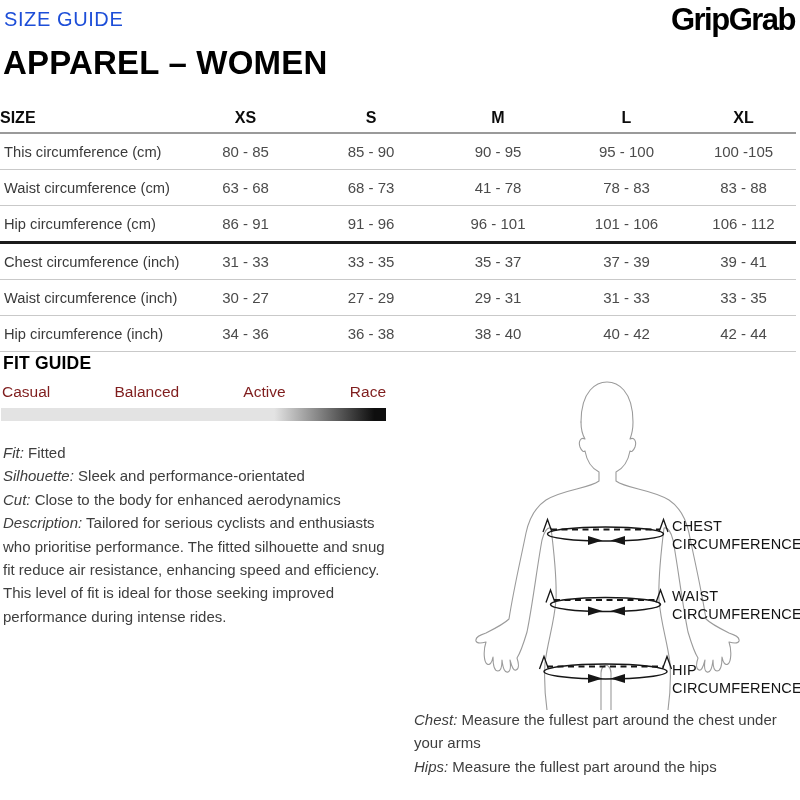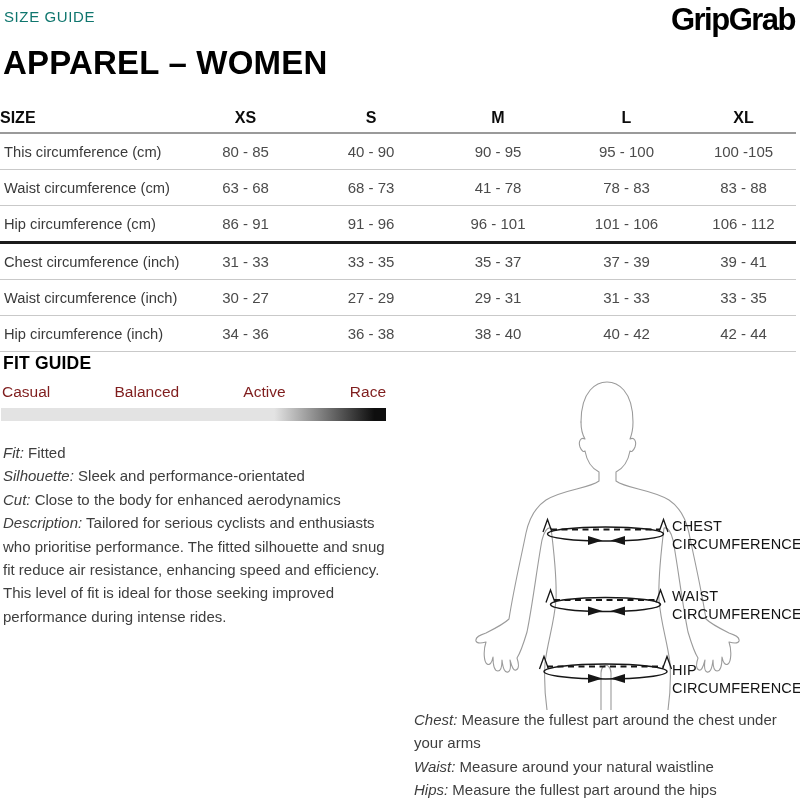--- a/index.html
+++ b/index.html
@@ -1,21 +1,21 @@
 <!DOCTYPE html>
 <html><head>
 <meta charset="utf-8">
 <style>
   html,body{margin:0;padding:0;background:#fff;}
   .page{
     position:relative;width:800px;height:800px;background:#ffffff;overflow:hidden;
     font-family:"Liberation Sans", sans-serif;color:#222;
   }
   
-  .kicker{position:absolute;left:4px;top:8px;font-size:15px;letter-spacing:.6px;color:#0f766e;}
+  .kicker{position:absolute;left:4px;top:8px;font-size:20px;letter-spacing:.6px;color:#1d4ed8;}
   .brand{position:absolute;right:5px;top:2px;font-size:31px;font-weight:700;letter-spacing:-1.5px;color:#000;margin-left:48px;}
   .title{position:absolute;left:3px;top:44px;margin:0;font-size:33px;font-weight:800;letter-spacing:.2px;color:#000;}
 
   
   table.size{position:absolute;left:0;top:104px;width:796px;border-collapse:collapse;table-layout:fixed;}
   table.size th{height:26px;font-size:16px;font-weight:700;color:#0c0c0c;border-bottom:2px solid #9a9a9a;vertical-align:middle;}
   table.size th:first-child{text-align:left;padding-left:0;}
   table.size th:not(:first-child){text-align:center;}
   table.size td{height:33px;font-size:15px;vertical-align:middle;border-bottom:1px solid #c9c9c9;}
   table.size td.lab{color:#3a3a3a;padding-left:4px;font-size:14.7px;}
@@ -65,21 +65,21 @@
         <th>S</th>
         <th>M</th>
         <th>L</th>
         <th>XL</th>
       </tr>
     </thead>
     <tbody>
       <tr>
         <td class="lab">This circumference (cm)</td>
         <td class="val">80 - 85</td>
-        <td class="val">40 - 90</td>
+        <td class="val">85 - 90</td>
         <td class="val">90 - 95</td>
         <td class="val">95 - 100</td>
         <td class="val">100 -105</td>
       </tr>
       <tr>
         <td class="lab">Waist circumference (cm)</td>
         <td class="val">63 - 68</td>
         <td class="val">68 - 73</td>
         <td class="val">41 - 78</td>
         <td class="val">78 - 83</td>
@@ -237,17 +237,16 @@
     <div>WAIST</div>
     <div>CIRCUMFERENCE</div>
   </div>
   <div class="diagram-label" id="dl-hip">
     <div>HIP</div>
     <div>CIRCUMFERENCE</div>
   </div>
 
   <div class="notes">
     <p><em>Chest:</em><span> Measure the fullest part around the chest under your arms</span></p>
-    <p><em>Waist:</em><span> Measure around your natural waistline</span></p>
     <p><em>Hips:</em><span> Measure the fullest part around the hips</span></p>
   </div>
 
 </div>
 
 </body></html>

